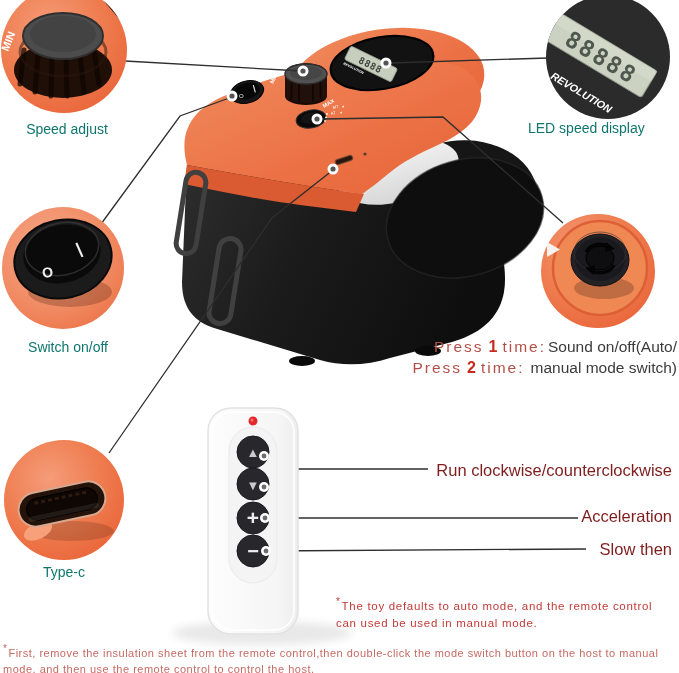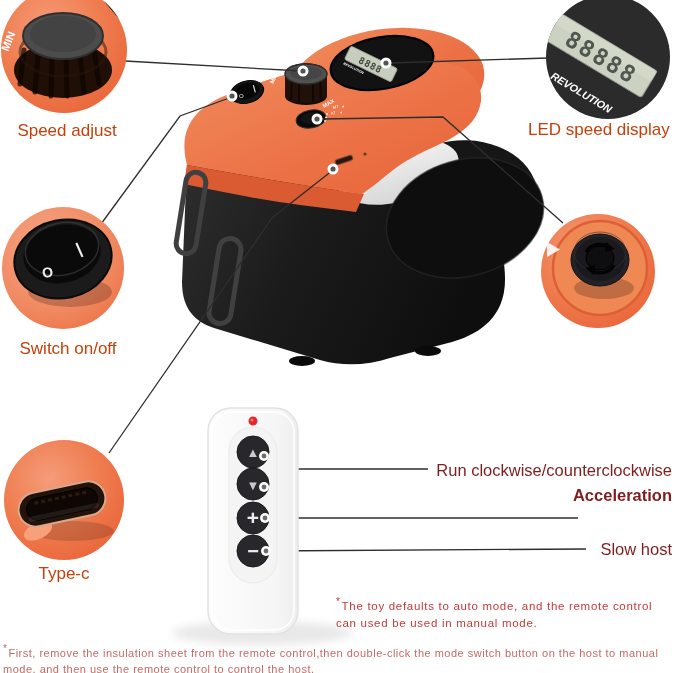--- a/index.html
+++ b/index.html
@@ -1,19 +1,19 @@
 <!DOCTYPE html>
 <html><head>
 <meta charset="utf-8">
 <style>
   html,body{margin:0;padding:0;background:#fff;}
   #stage{position:relative;width:679px;height:673px;background:#fff;overflow:hidden;
          font-family:"Liberation Sans",sans-serif;color:#3C3C3C;}
   #artwork{position:absolute;left:0;top:0;}
-  .lbl{position:absolute;font-size:17px;color:#c2410c;white-space:nowrap;}
+  .lbl{position:absolute;font-size:14px;color:#0f766e;white-space:nowrap;}
   .lbl-center{text-align:center;}
   .remote-lbl{position:absolute;right:7px;font-size:16.5px;color:#7f1d1d;white-space:nowrap;text-align:right;}
   #press-block{position:absolute;right:2px;top:337px;text-align:right;font-size:15.5px;
                line-height:20.5px;color:#3B3B3B;white-space:nowrap;}
   .press-red{color:#B25048;letter-spacing:2px;margin-right:5px;}
   .press-num{color:#C92A20;font-weight:bold;font-size:16px;letter-spacing:0;margin-right:5px;}
   .press-time{color:#B25048;letter-spacing:2px;margin-right:2px;}
   .press-time-sp{color:#B25048;letter-spacing:2px;margin-right:6px;}
   #note-auto{position:absolute;left:336px;top:593px;width:334px;font-size:11.5px;
              letter-spacing:0.7px;line-height:17.5px;color:#C23B38;}
@@ -300,21 +300,29 @@
         </g>
   </g>
 </svg>
 
 <div class="lbl lbl-center" style="left:12px;top:121px;width:110px;">Speed adjust</div>
 <div class="lbl" style="left:528px;top:120px;text-align:right;">LED speed display</div>
 <div class="lbl lbl-center" style="left:8px;top:339px;width:120px;">Switch on/off</div>
 <div class="lbl lbl-center" style="left:14px;top:564px;width:100px;">Type-c</div>
 
 <div class="remote-lbl" style="top:461px;">Run clockwise/counterclockwise</div>
-<div class="remote-lbl" style="top:486px;font-weight:bold;">Acceleration</div>
-<div class="remote-lbl" style="top:540px;">Slow host</div>
-
+<div class="remote-lbl" style="top:507px;">Acceleration</div>
+<div class="remote-lbl" style="top:540px;">Slow then</div>
+
+<div id="press-block">
+  <div>
+    <span class="press-red">Press</span><span class="press-num">1</span><span class="press-time">time:</span><span>Sound on/off(Auto/</span>
+  </div>
+  <div>
+    <span class="press-red">Press</span><span class="press-num">2</span><span class="press-time-sp">time:</span><span>manual mode switch)</span>
+  </div>
+</div>
 
 <div id="note-auto"><span class="star">*</span><span>The toy defaults to auto mode, and the remote control can used be used in manual mode.</span></div>
 
 <div id="note-setup"><span class="star">*</span><span>First, remove the insulation sheet from the remote control,then double-click the mode switch button on the host to manual mode, and then use the remote control to control the host.</span></div>
 
 </div>
 
 </body></html>

